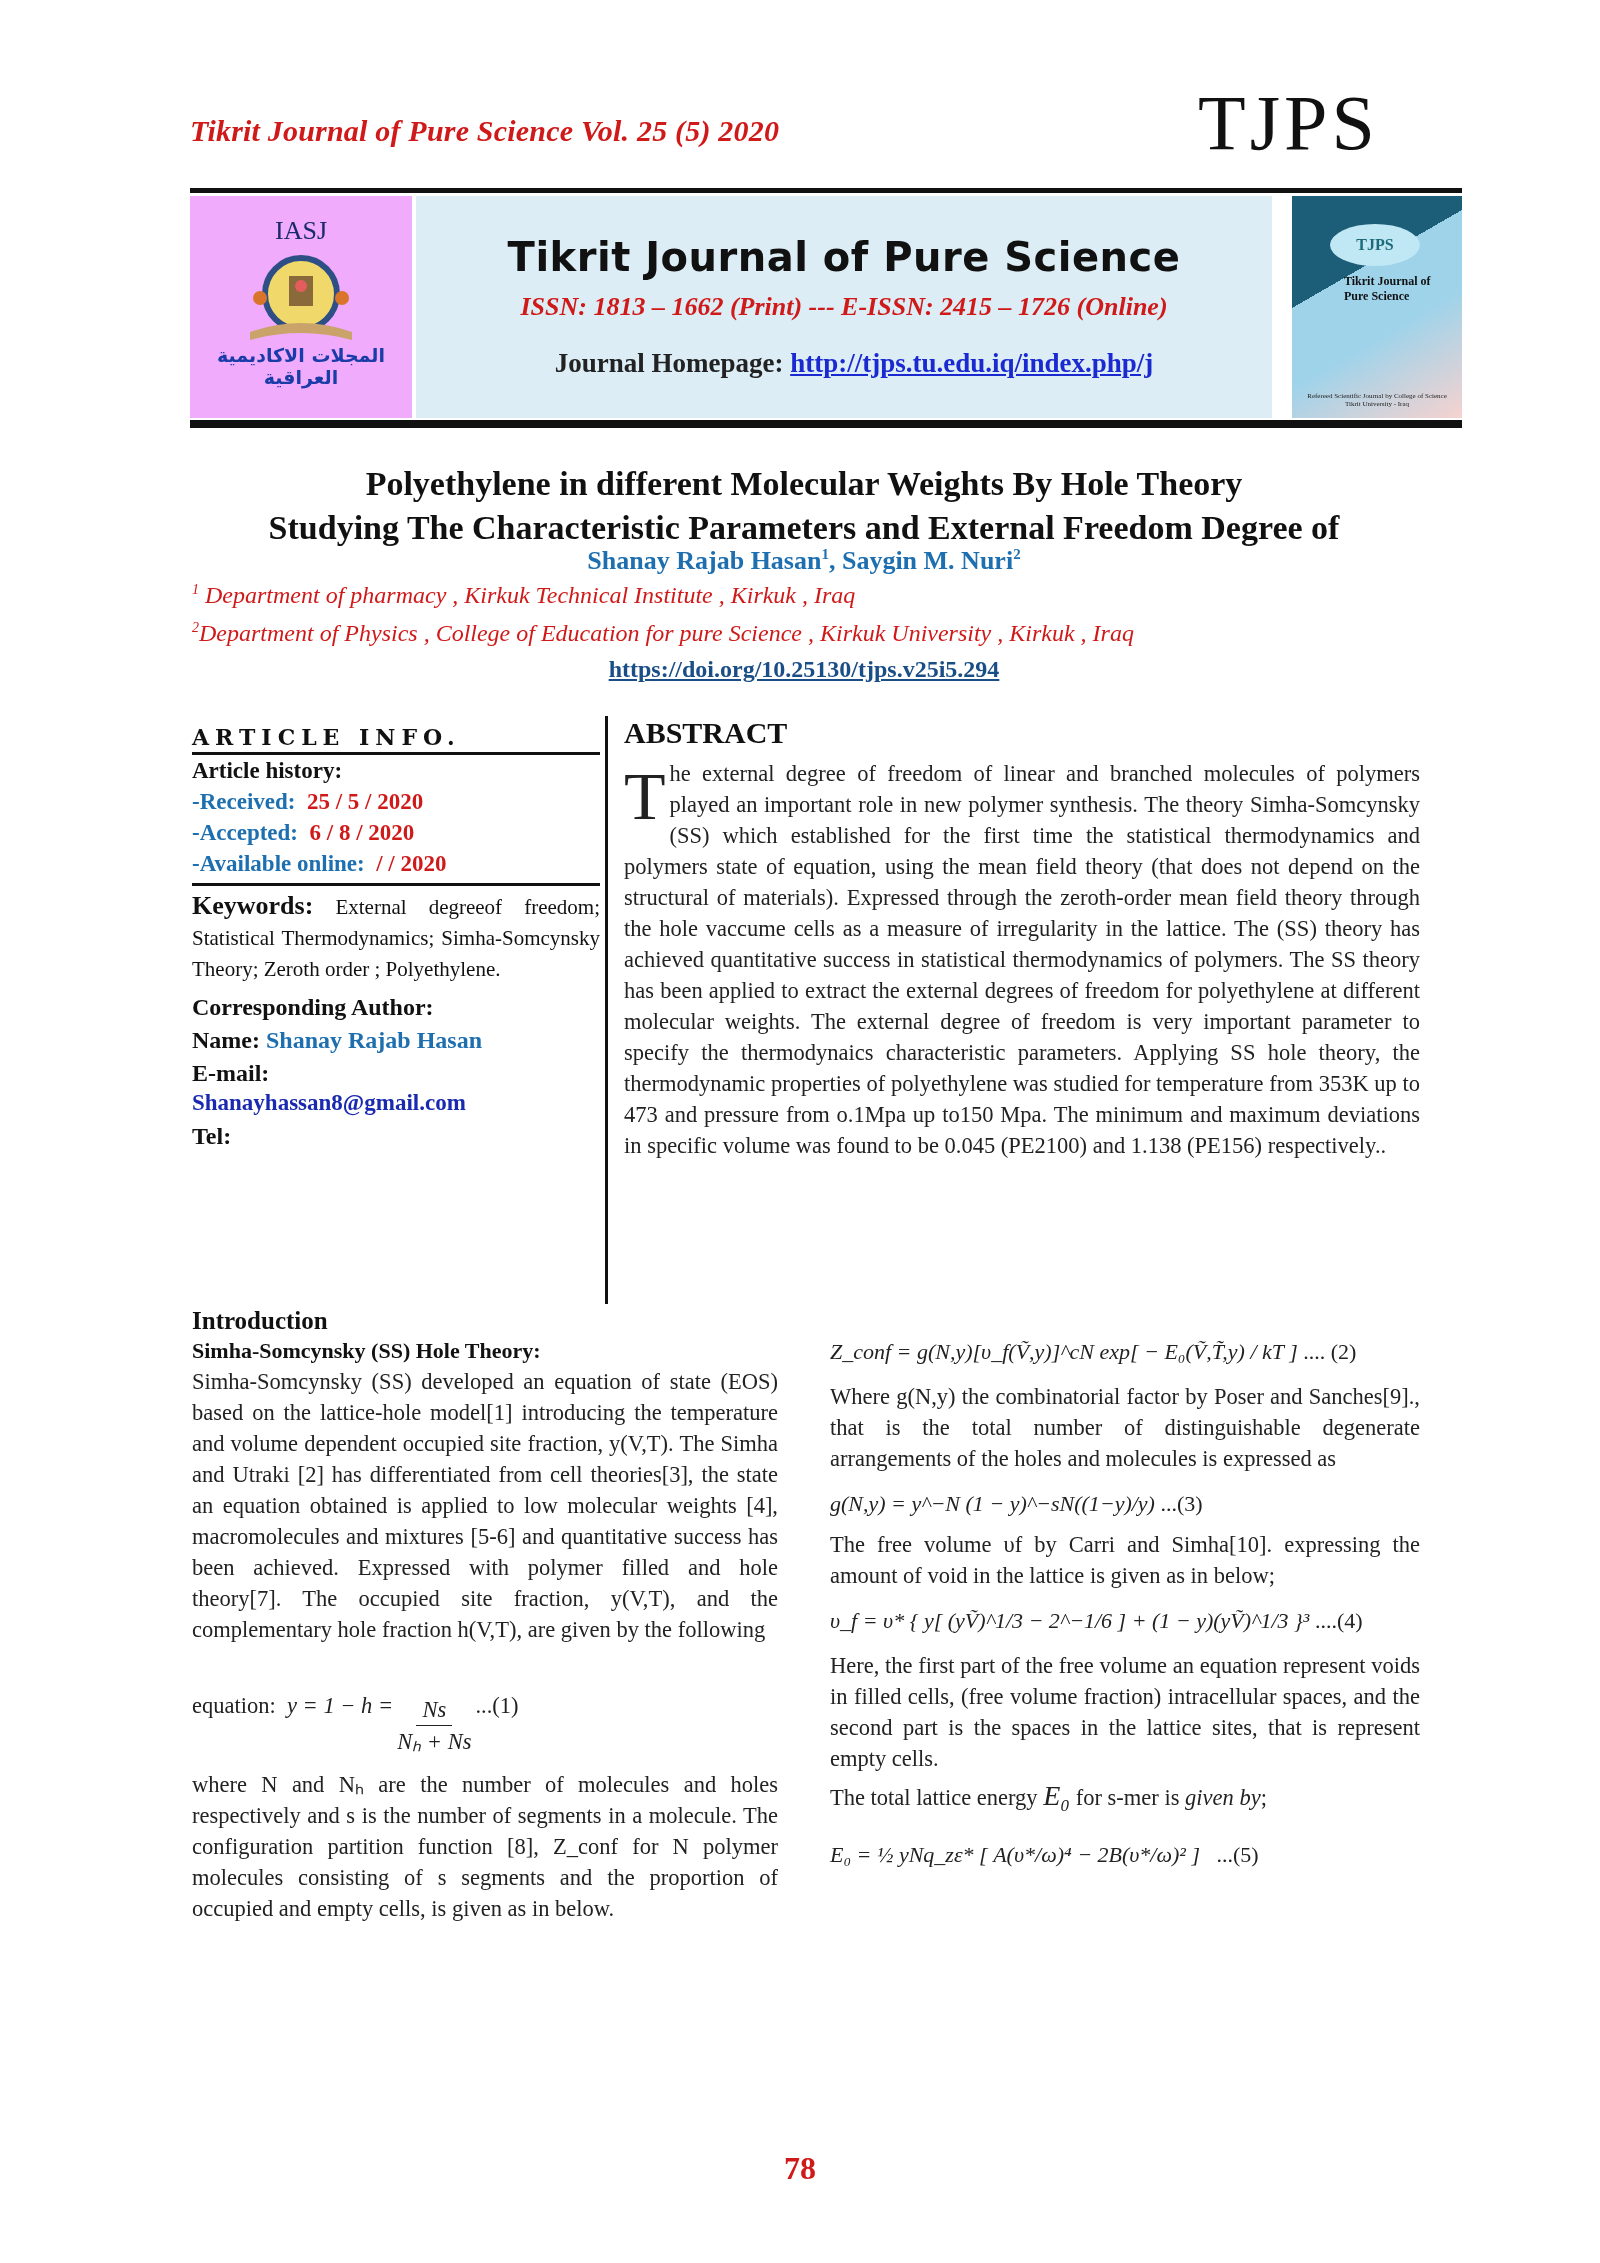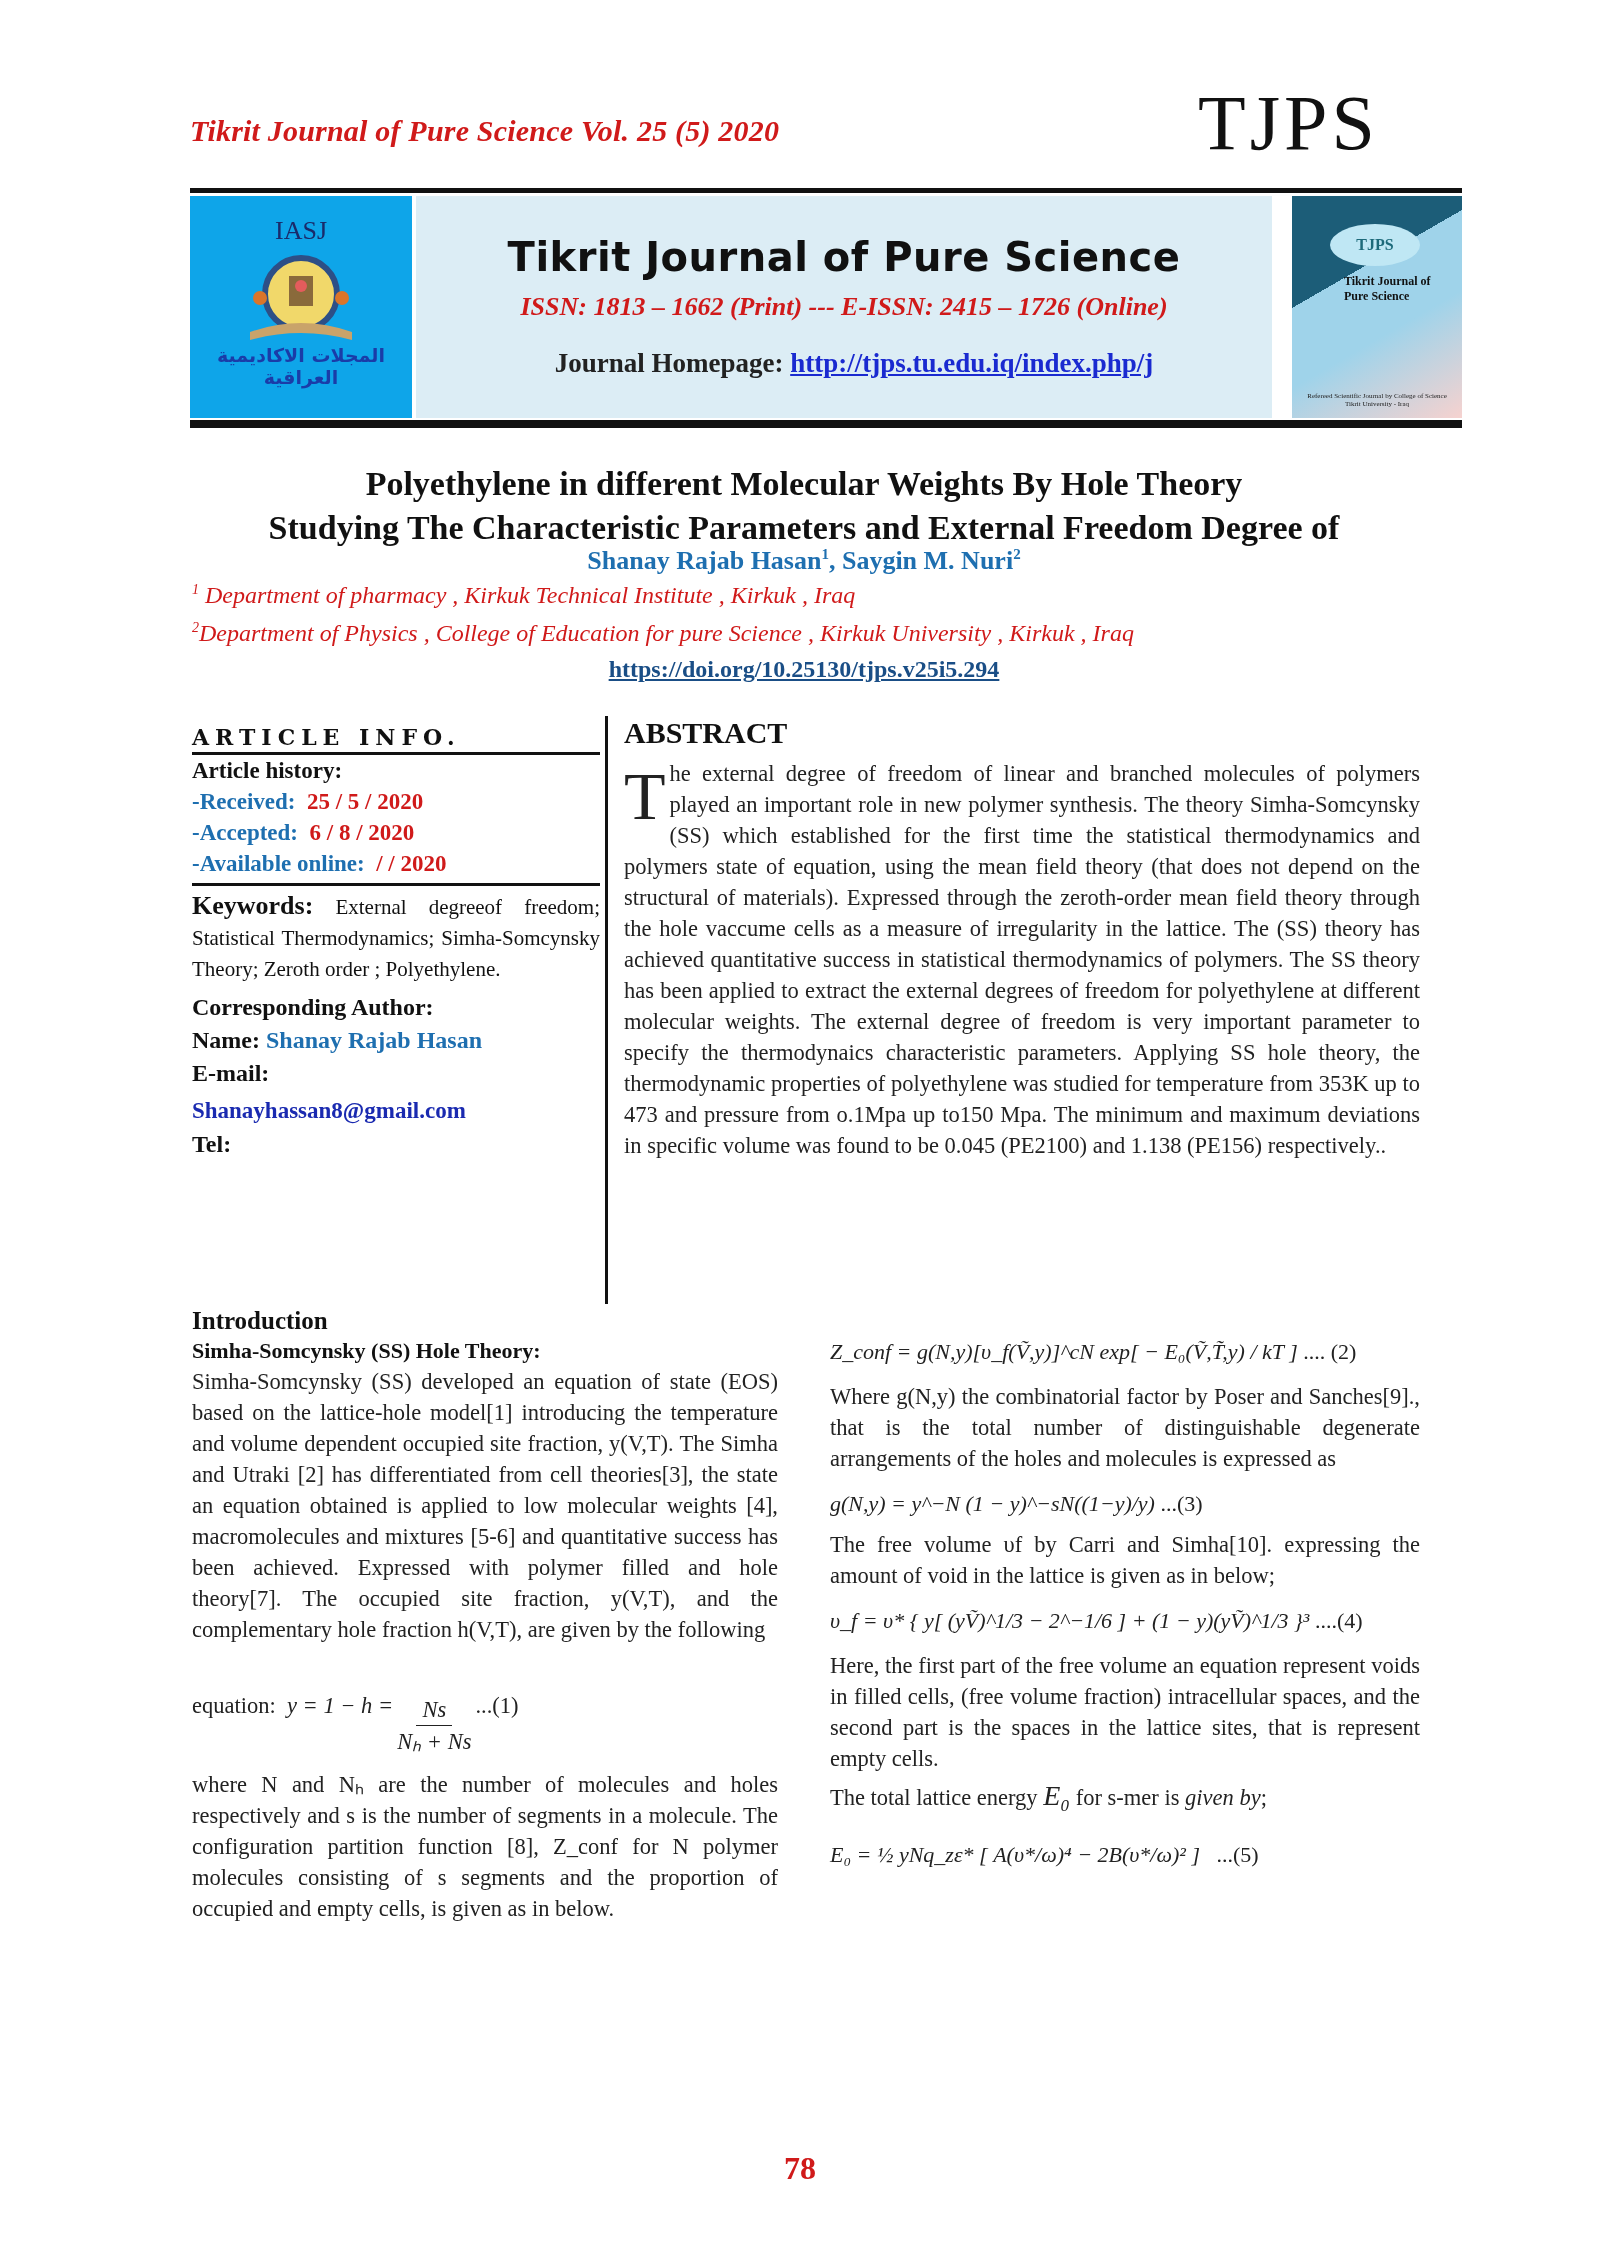--- a/index.html
+++ b/index.html
@@ -4,21 +4,21 @@
 <style>
   html, body { margin:0; padding:0; background:#fff; }
   body { width:1600px; height:2263px; position:relative; overflow:hidden;
          font-family:"Liberation Serif", serif; color:#111; }
   .abs { position:absolute; }
   .running-head { left:190px; top:114px; font-style:italic; font-weight:bold;
         color:#d01a1a; font-size:30px; letter-spacing:0.2px; }
   .tjps { left:1198px; top:78px; font-size:78px; color:#111; letter-spacing:4px; }
   .rule-top { left:190px; top:188px; width:1272px; height:5px; background:#111; }
   .banner { left:190px; top:196px; width:1272px; height:222px; }
-  .logo-box { position:absolute; left:0; top:0; width:222px; height:222px; background:#0ea5e9; }
+  .logo-box { position:absolute; left:0; top:0; width:222px; height:222px; background:#f0abfc; }
   .iasj { position:absolute; left:0; width:222px; top:20px; text-align:center; font-size:26px; color:#1a2a6a; }
   .seal { position:absolute; left:52px; top:58px; width:118px; height:92px; }
   .arabic { position:absolute; left:0; width:222px; top:148px; text-align:center; font-size:19px; font-weight:bold; color:#1a3ca8; font-family:"DejaVu Sans", sans-serif; }
   .band { position:absolute; left:226px; top:0; width:856px; height:222px; background:#dcedf5; text-align:center; }
   .band-title { margin-top:38px; font-family:"DejaVu Sans", sans-serif; font-weight:bold; font-size:40px; letter-spacing:0.5px; color:#111; }
   .band-issn { margin-top:12px; font-style:italic; font-weight:bold; color:#d01a1a; font-size:26px; }
   .band-home { margin-top:26px; font-size:27px; font-weight:bold; color:#222;padding-left:20px; }
   .band-home a { color:#1a2ad0; text-decoration:underline; }
   .cover { position:absolute; left:1102px; top:0; width:170px; height:222px;
            background:linear-gradient(150deg,#1c5d78 0 35%, #9fd3ea 35% 60%, #f6d2cf 100%); }
@@ -37,21 +37,21 @@
 
   .info { left:192px; top:724px; width:408px; }
   .info-head { font-family:"DejaVu Serif", serif; font-weight:bold; font-size:22px; letter-spacing:6px; color:#111; padding-bottom:2px; border-bottom:3px solid #111; }
   .info-line { font-weight:bold; font-size:23px; line-height:31px; }
   .blue { color:#1e6fb0; }
   .red { color:#d01a1a; }
   .hist { padding-bottom:4px; border-bottom:3px solid #111; }
   .kw { margin-top:4px; font-size:21px; line-height:31px; text-align:justify; }
   .kw b { font-size:26px; }
   .corr { font-weight:bold; font-size:24px; line-height:33px; }
-  .email { color:#1a2ab0; font-weight:bold; font-size:23px;margin-top:8px; }
+  .email { color:#1a2ab0; font-weight:bold; font-size:23px; }
   .vline { left:605px; top:716px; width:3px; height:588px; background:#111; }
 
   .abstract { left:624px; top:716px; width:796px; }
   .abs-head { font-weight:bold; font-size:30px; margin-bottom:8px; }
   .abs-body { font-size:22.5px; line-height:31px; text-align:justify; color:#222; }
   .dropcap { float:left; font-size:68px; line-height:60px; margin:8px 4px 0 0; }
 
   .intro { left:192px; top:1306px; width:586px; font-size:22.5px; line-height:31px; text-align:justify; color:#222; }
   .intro h3 { margin:0; font-size:25px; font-weight:bold; line-height:30px; color:#111; }
   .intro h4 { margin:0; font-size:22px; font-weight:bold; line-height:30px; color:#111; }

